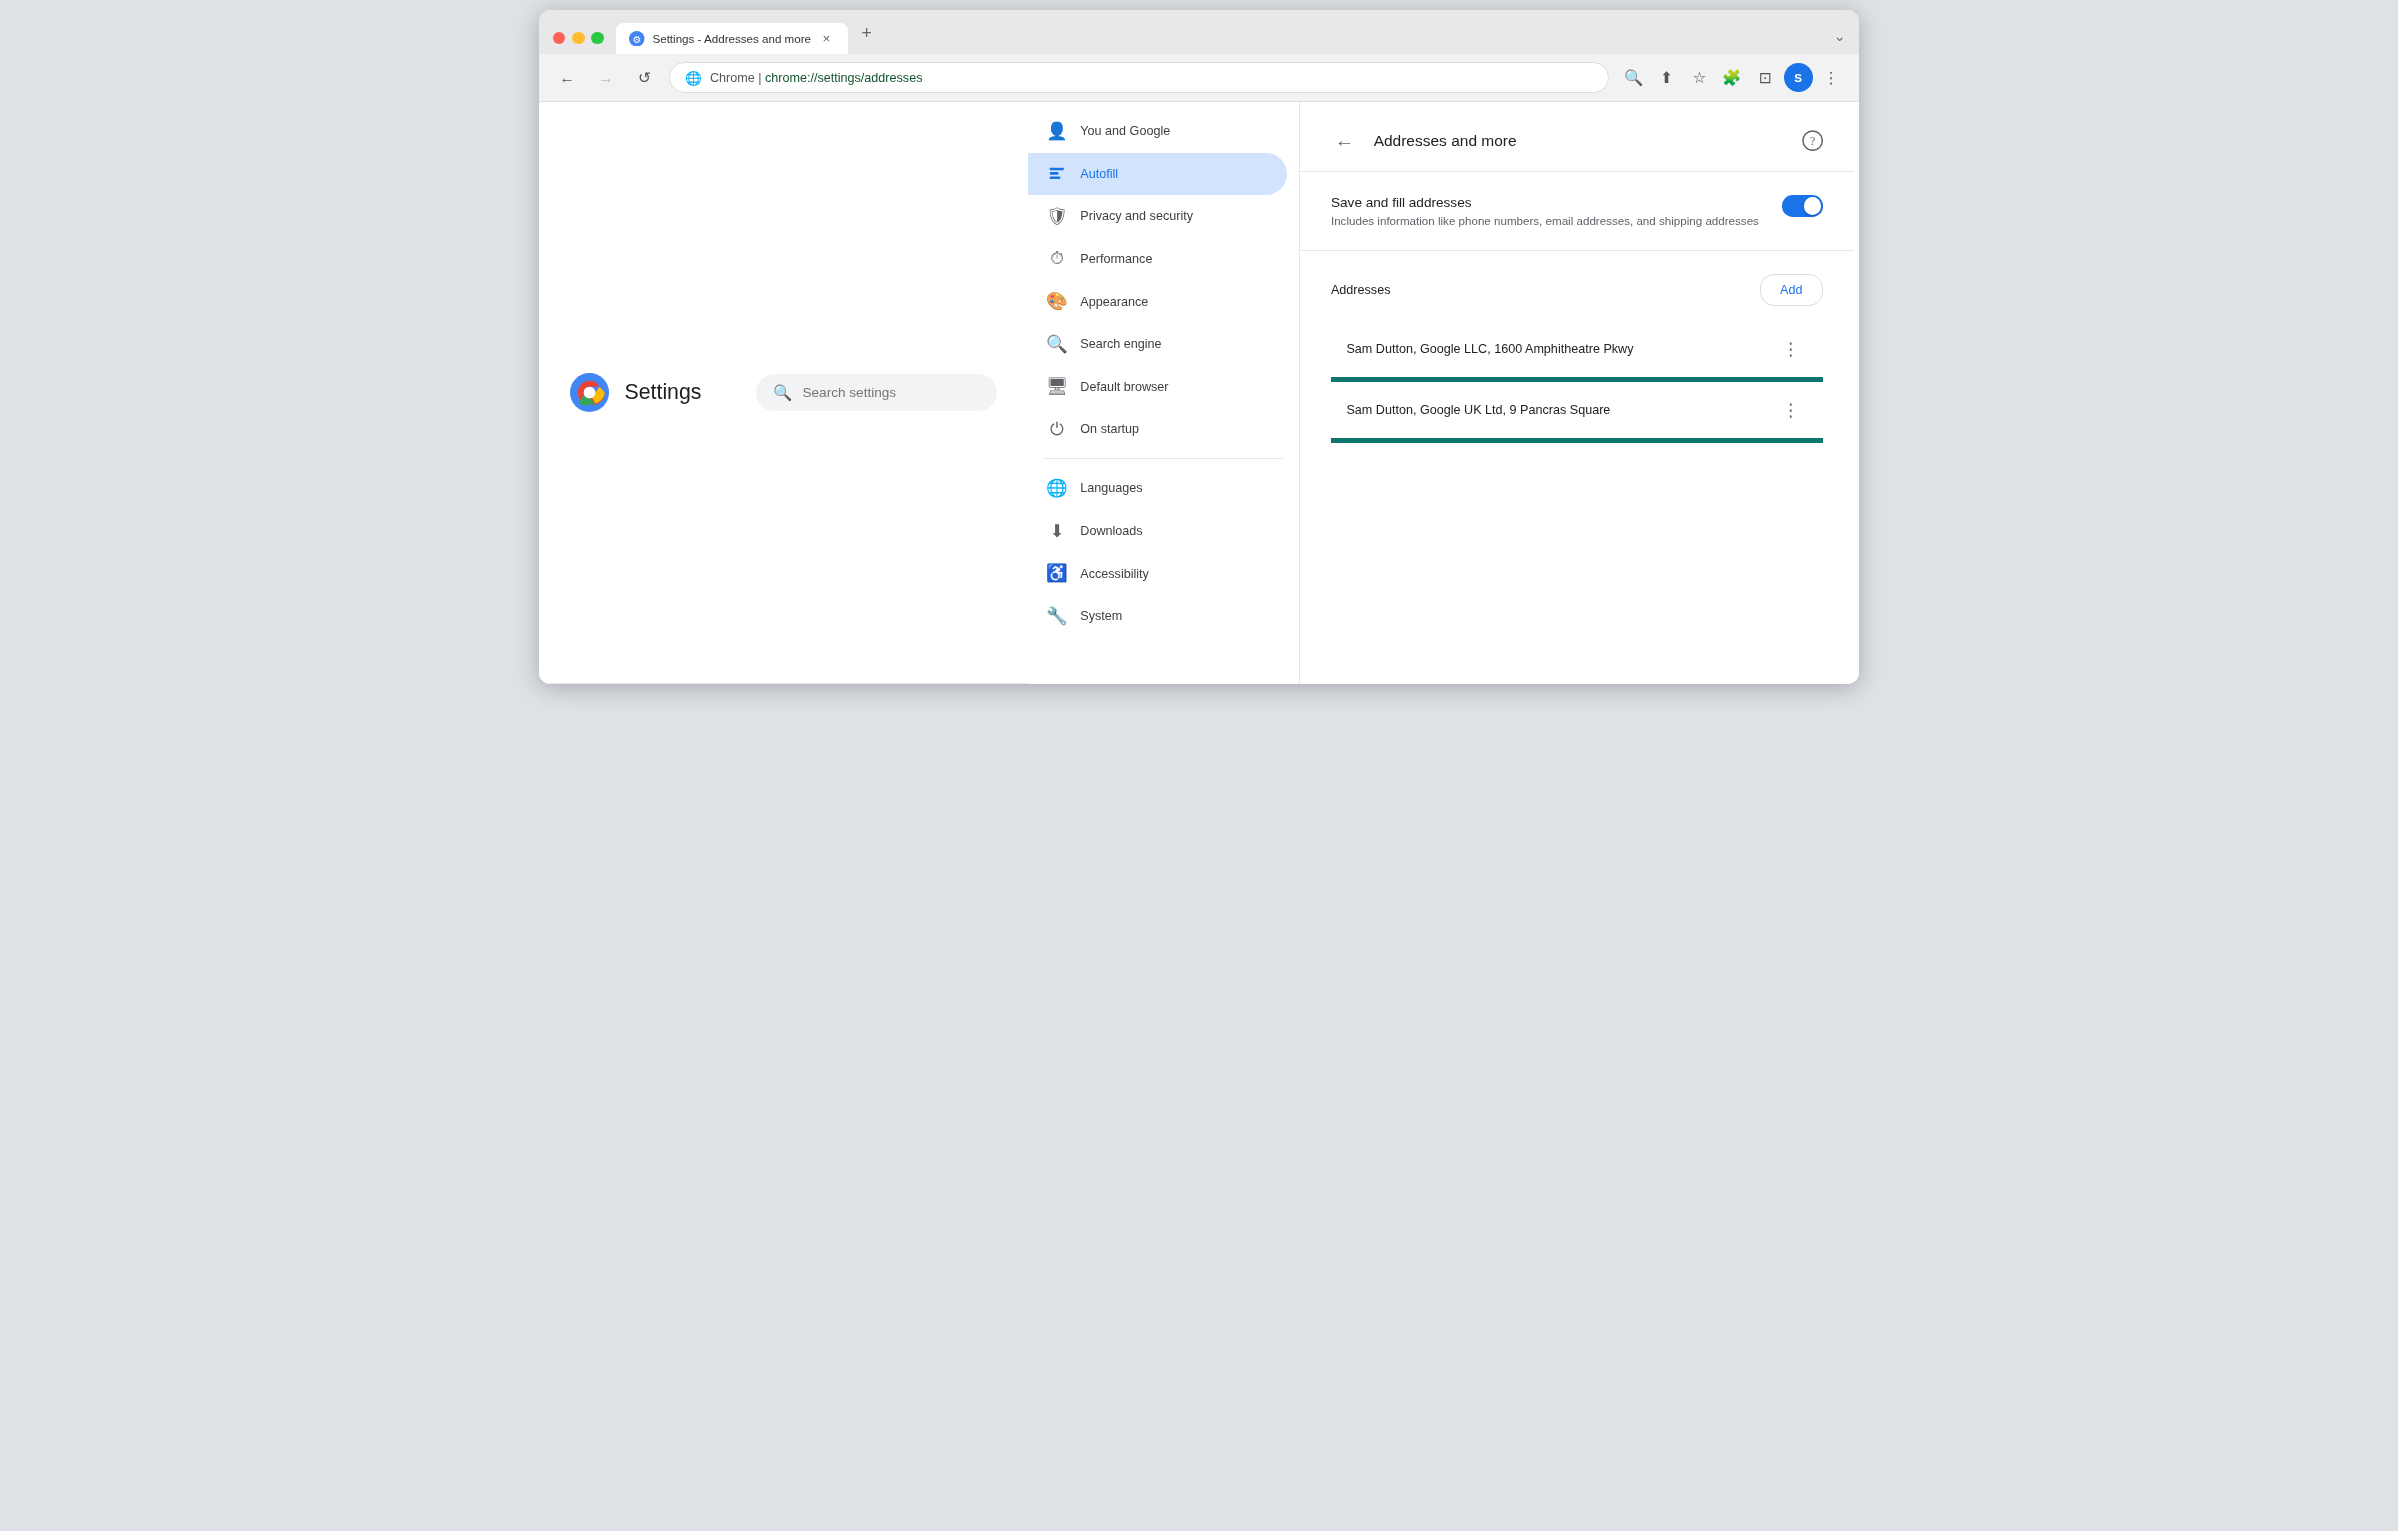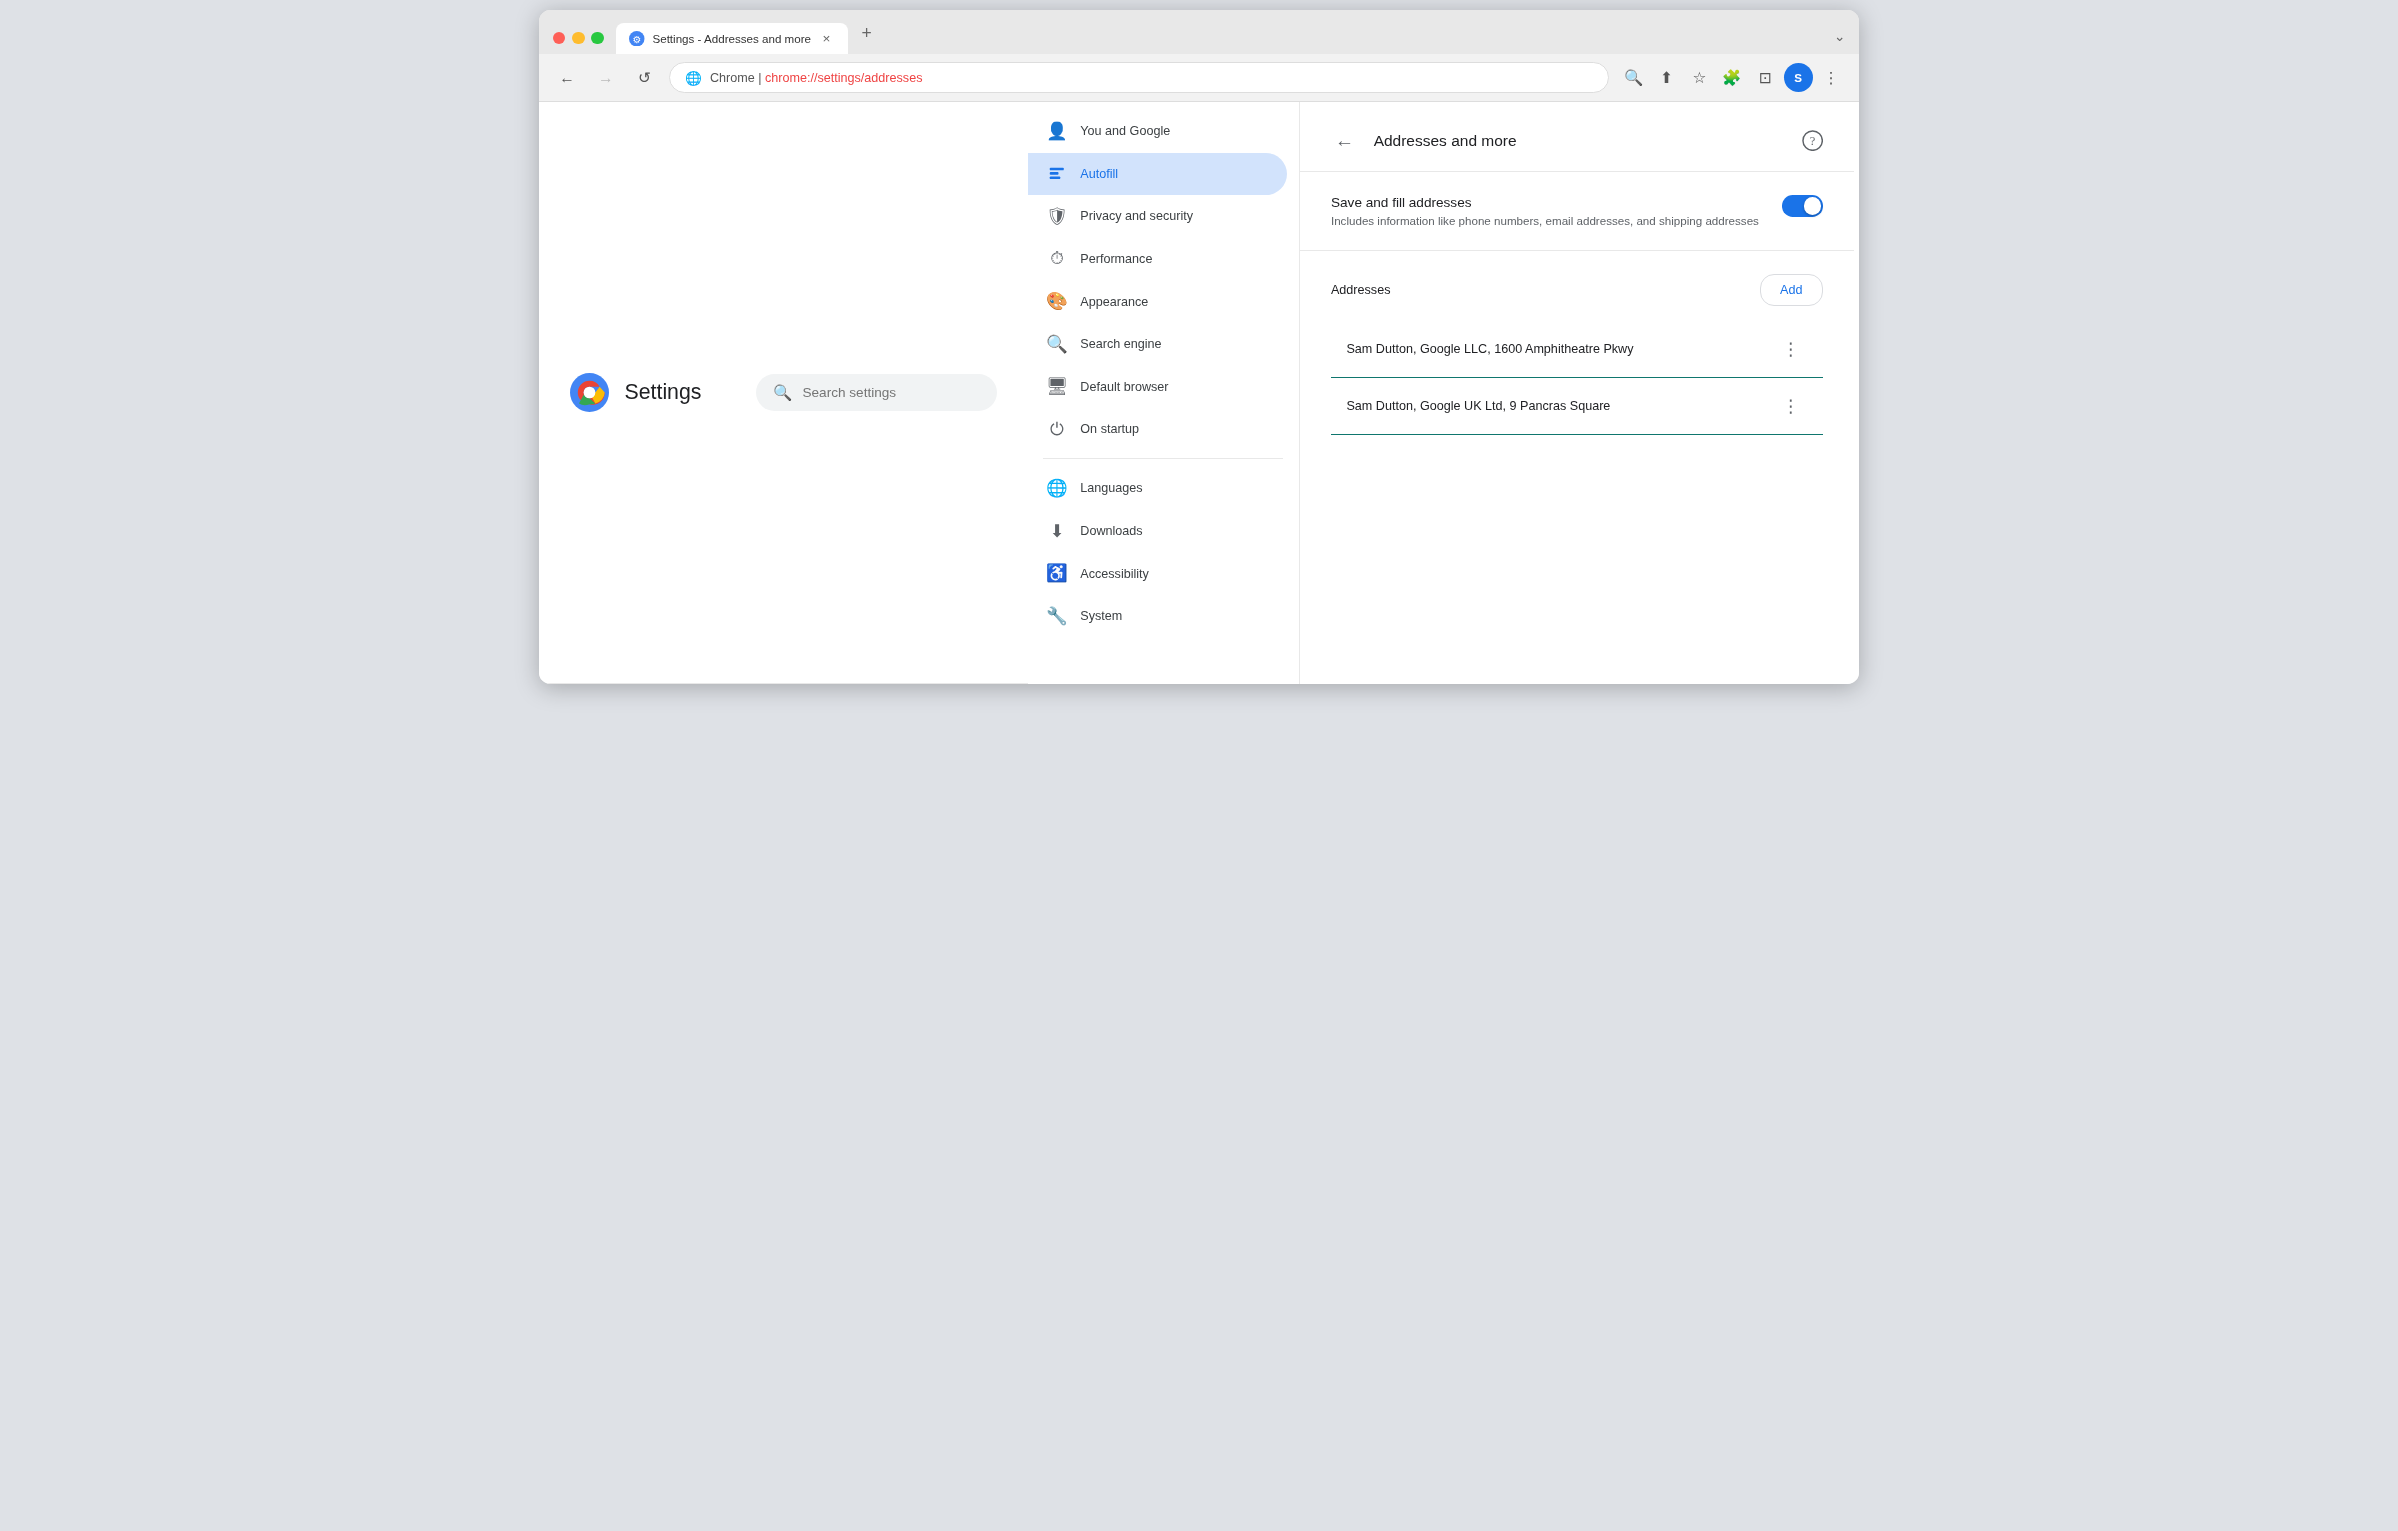--- a/index.html
+++ b/index.html
@@ -24,21 +24,21 @@
     .tab-dropdown { margin-left: auto; padding-bottom: 9.7px; color: #666; font-size: 13.6px; }
 
     
     .nav-bar { background: #f2f2f2; padding: 7.8px 13.6px; display: flex; align-items: center; gap: 9.7px; border-bottom: 1px solid #ddd; }
     .nav-btn { background: none; border: none; color: #555; font-size: 15.5px; cursor: pointer; padding: 4.9px 5.8px; border-radius: 50%; display: flex; align-items: center; justify-content: center; width: 29px; height: 29px; }
     .nav-btn.disabled { color: #bbb; cursor: default; }
     .address-bar { flex: 1; background: #fff; border: 1px solid #ddd; border-radius: 19.4px; padding: 6.8px 15.5px; display: flex; align-items: center; gap: 7.8px; font-size: 12.6px; color: #333; }
     .address-bar-icon { font-size: 13.6px; color: #666; }
     .address-bar-text { flex: 1; }
     .address-bar-text .domain { color: #555; }
-    .address-bar-text .path { color: #ef4444; font-weight: 500; }
+    .address-bar-text .path { color: #14532d; font-weight: 500; }
     .nav-actions { display: flex; gap: 3.9px; }
 
     
     .page-content { background: #fff; display: flex; flex-direction: row; }
     .settings-header { padding: 23px 31px; display: flex; align-items: center; gap: 15.5px; border-bottom: 1px solid #e8e8e8; }
     .chrome-logo { width: 39px; height: 39px; }
     .settings-title { font-size: 21.3px; font-weight: 400; color: #202124; }
     .search-bar { flex: 1; max-width: 679px; margin-left: 39px; background: #f1f3f4; border-radius: 23px; display: flex; align-items: center; gap: 9.7px; padding: 9.7px 17.5px; }
     .search-icon-wrap { color: #5f6368; font-size: 15.5px; }
     .search-input { border: none; background: transparent; font-size: 13.6px; color: #202124; flex: 1; outline: none; }
@@ -70,21 +70,21 @@
     .toggle-container { display: flex; align-items: center; margin-left: 23px; }
     .toggle { width: 41px; height: 21.3px; border-radius: 10.7px; background: #1a73e8; position: relative; cursor: pointer; }
     .toggle-knob { width: 17.5px; height: 17.5px; background: #fff; border-radius: 50%; position: absolute; top: 1.9px; right: 1.9px; box-shadow: 0 1px 2.9px rgba(0,0,0,0.3); transition: right 0.2s; }
 
     
     .addresses-section { padding: 23px 31px; }
     .addresses-header { display: flex; align-items: center; margin-bottom: 15.5px; }
     .addresses-label { font-size: 12.6px; color: #202124; flex: 1; }
     .add-btn { background: none; border: 1px solid #dadce0; border-radius: 14px; padding: 7.8px 19.4px; font-size: 12.6px; color: #1a73e8; cursor: pointer; font-weight: 500; }
 
-    .address-item { display: flex; align-items: center; padding: 13.6px 15.5px; border-bottom: 1px solid #0f766e; gap: 13px; }
+    .address-item { display: flex; align-items: center; padding: 13.6px 15.5px; border-bottom: 5px solid #0f766e; gap: 13px; }
     .address-text { flex: 1; font-size: 12.6px; color: #202124; }
     .more-btn { background: none; border: none; cursor: pointer; color: #5f6368; font-size: 17.5px; padding: 3.9px 7.8px; border-radius: 50%; display: flex; align-items: center; justify-content: center; }
   </style>
 </head>
 <body>
 
 <div class="browser-window">
 
   <div class="title-bar">
     <div class="traffic-lights">

